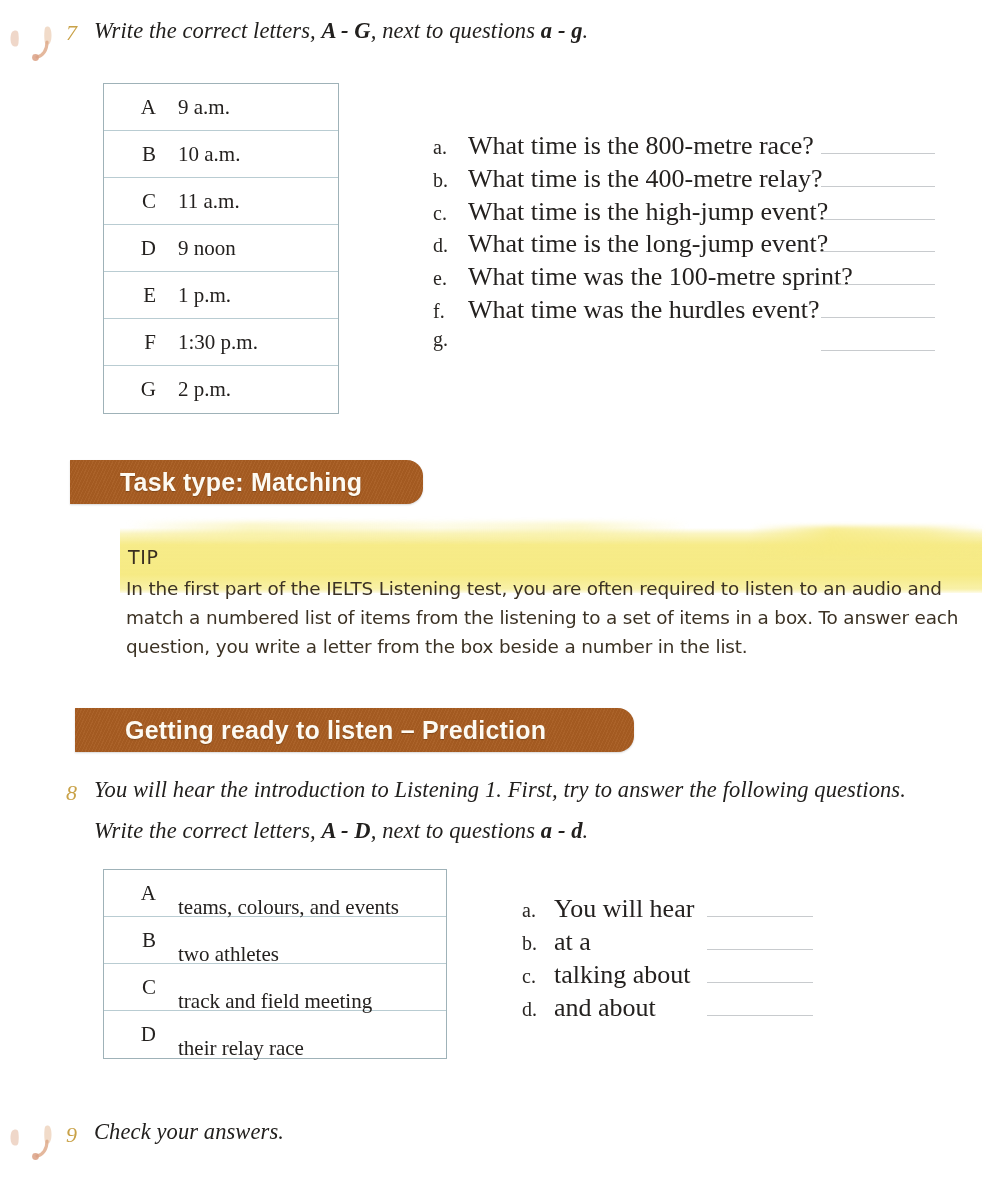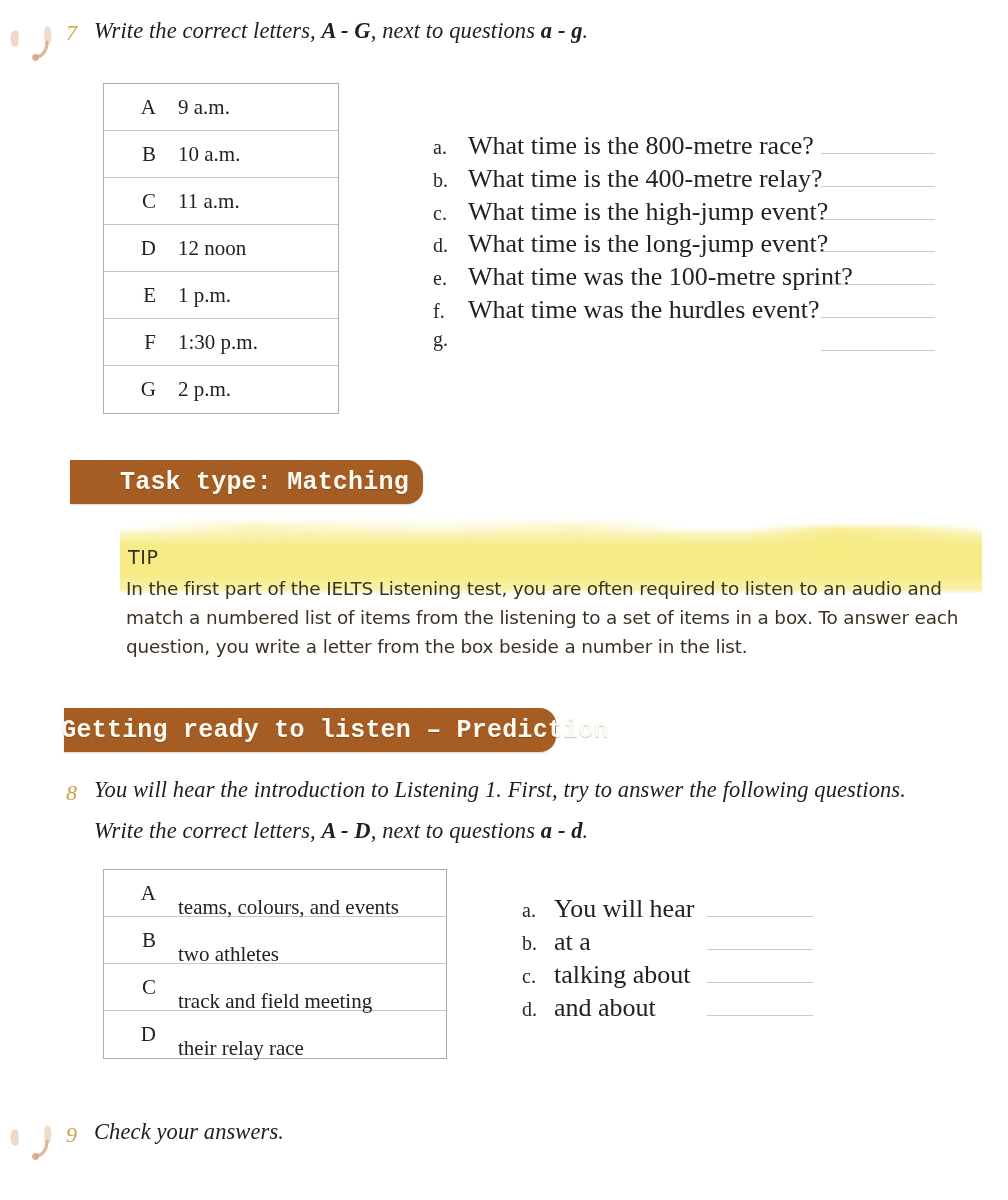--- a/index.html
+++ b/index.html
@@ -142,31 +142,31 @@
         rgba(255,255,255,0.035) 1px,
         rgba(0,0,0,0.03) 1px,
         rgba(0,0,0,0.03) 3px
       );
     border-radius: 0 16px 16px 0;
     display: flex;
     align-items: center;
     box-shadow: 0 1px 2px rgba(0,0,0,0.16);
   }
   .banner-label {
-    font-family: Liberation Mono, monospace;
+    font-family: Liberation Sans, sans-serif;
     font-weight: bold;
     font-size: 25px;
     color: #fdfaf2;
     letter-spacing: 0.2px;
     white-space: nowrap;
     text-shadow: 0 1px 1px rgba(0,0,0,0.22);
   }
   #banner-matching { left: 70px; top: 460px; width: 353px; height: 44px; }
   #banner-matching .banner-label { margin-left: 50px; }
-  #banner-prediction { left: 64px; top: 708px; width: 492px; height: 44px; justify-content: center; }
+  #banner-prediction { left: 75px; top: 708px; width: 559px; height: 44px; }
   #banner-prediction .banner-label { margin-left: 50px; }
 
   
   #tip-block {
     position: absolute;
     left: 110px;
     top: 520px;
     width: 880px;
     height: 145px;
   }
@@ -266,21 +266,21 @@
     <div class="opt-row">
       <div class="opt-letter">B</div>
       <div class="opt-value">10 a.m.</div>
     </div>
     <div class="opt-row">
       <div class="opt-letter">C</div>
       <div class="opt-value">11 a.m.</div>
     </div>
     <div class="opt-row">
       <div class="opt-letter">D</div>
-      <div class="opt-value">12 noon</div>
+      <div class="opt-value">9 noon</div>
     </div>
     <div class="opt-row">
       <div class="opt-letter">E</div>
       <div class="opt-value">1 p.m.</div>
     </div>
     <div class="opt-row">
       <div class="opt-letter">F</div>
       <div class="opt-value">1:30 p.m.</div>
     </div>
     <div class="opt-row">

